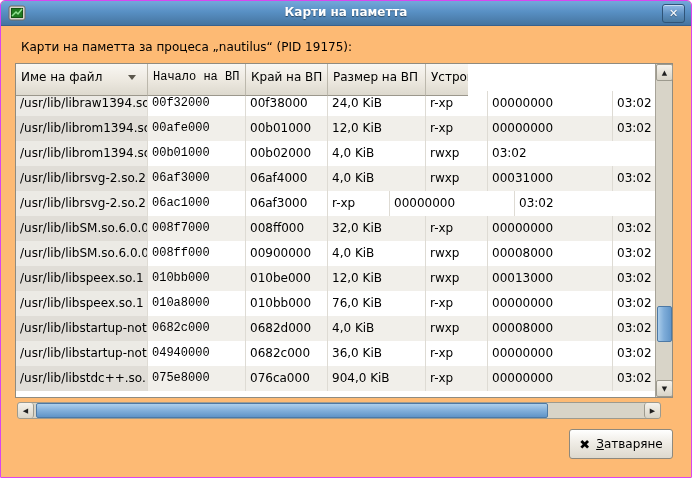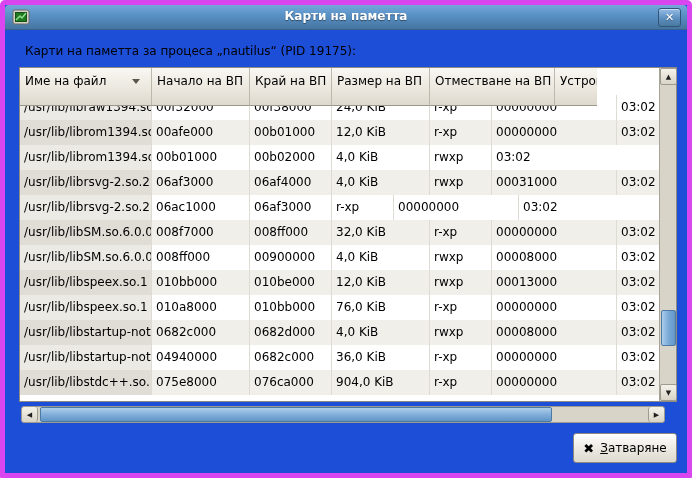--- a/index.html
+++ b/index.html
@@ -6,22 +6,22 @@
   html, body { margin: 0; padding: 0; background: #ffffff; }
   body {
     width: 692px; height: 478px;
     font-family: "DejaVu Sans", "Liberation Sans", sans-serif;
     font-size: 12px; color: #000;
     overflow: hidden;
   }
   .window {
     position: relative;
     width: 692px; height: 478px;
-    background: #1d4ed8;
-    border: 5px solid #d946ef;
+    background: #fdba74;
+    border: 1px solid #d946ef;
     border-radius: 5px 5px 1px 1px;
     overflow: hidden;
     padding-left: 44px;
   }
   
   .titlebar {
     position: absolute; left: 0; top: 0; right: 0; height: 25px;
     background: linear-gradient(180deg, #74a7da 0%, #5890c4 45%, #45749f 100%);
     border-bottom: 1px solid #39618c;
     border-radius: 4px 4px 0 0;
@@ -52,37 +52,37 @@
   .table-frame {
     position: absolute; left: 14px; top: 62px; width: 658px; height: 335px;
     border: 1px solid #8f8b80;
     background: #ffffff;
     display: flex;
   }
   .tree-area { width: 639px; height: 100%; overflow: hidden; }
   .header-row { display: flex; height: 27px; }
   .hcell {
     position: relative;
-    height: 38px; line-height: 26px;
+    height: 32px; line-height: 26px;
     padding-left: 5px;
     background: linear-gradient(180deg, #f9f7f3 0%, #ece8df 55%, #ddd9ce 100%);
     border-right: 1px solid #bcb8ac;
     border-bottom: 1px solid #9b978c;
     white-space: nowrap; overflow: hidden;
     flex-shrink: 0;
   }
   .sort-arrow {
     position: absolute; right: 11px; top: 11px;
     width: 0; height: 0;
     border-left: 4px solid transparent;
     border-right: 4px solid transparent;
     border-top: 5px solid #5a564c;
   }
   .col0 { width: 132px; }
-  .col1 { width: 98px; }
+  .col1 { width: 98px; font-family: Liberation Mono, monospace; }
   .col2 { width: 82px; }
   .col3 { width: 98px; }
   .col4 { width: 62px; }
   .col5 { width: 125px; }
   .col6 { width: 42px; border-right: none !important; }
   .row { display: flex; height: 25px; }
   .cell {
     height: 25px; line-height: 25px; padding-left: 4px;
     white-space: nowrap; overflow: hidden;
     border-right: 1px solid #dedbd4;
@@ -161,21 +161,20 @@
   <div class="table-frame">
     <div class="tree-area">
       <div class="header-row">
         <div class="hcell col0">
           <span>Име на файл</span>
           <span class="sort-arrow"></span>
         </div>
         <div class="hcell col1">Начало на ВП</div>
         <div class="hcell col2">Край на ВП</div>
         <div class="hcell col3">Размер на ВП</div>
-        <div class="hcell col5">Отместване на ВП</div>
         <div class="hcell col6">Устройство</div>
       </div>
       <div>
           <div class="row odd">
             <div class="cell col0">/usr/lib/libraw1394.so</div>
             <div class="cell col1">00f32000</div>
             <div class="cell col2">00f38000</div>
             <div class="cell col3">24,0 KiB</div>
             <div class="cell col4">r-xp</div>
             <div class="cell col5">00000000</div>

